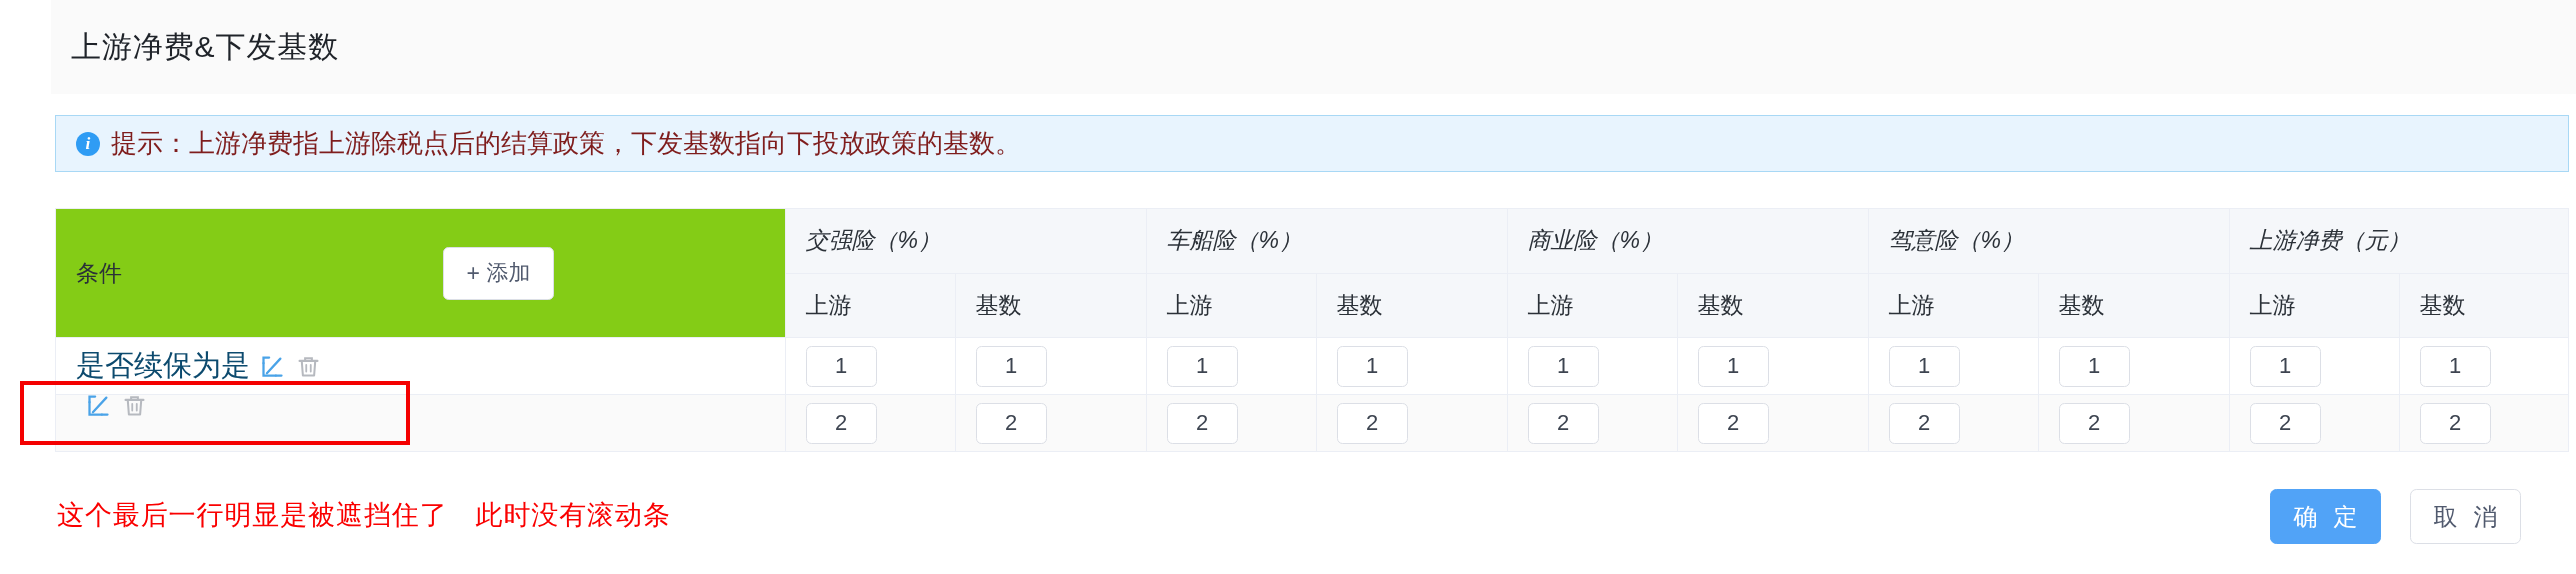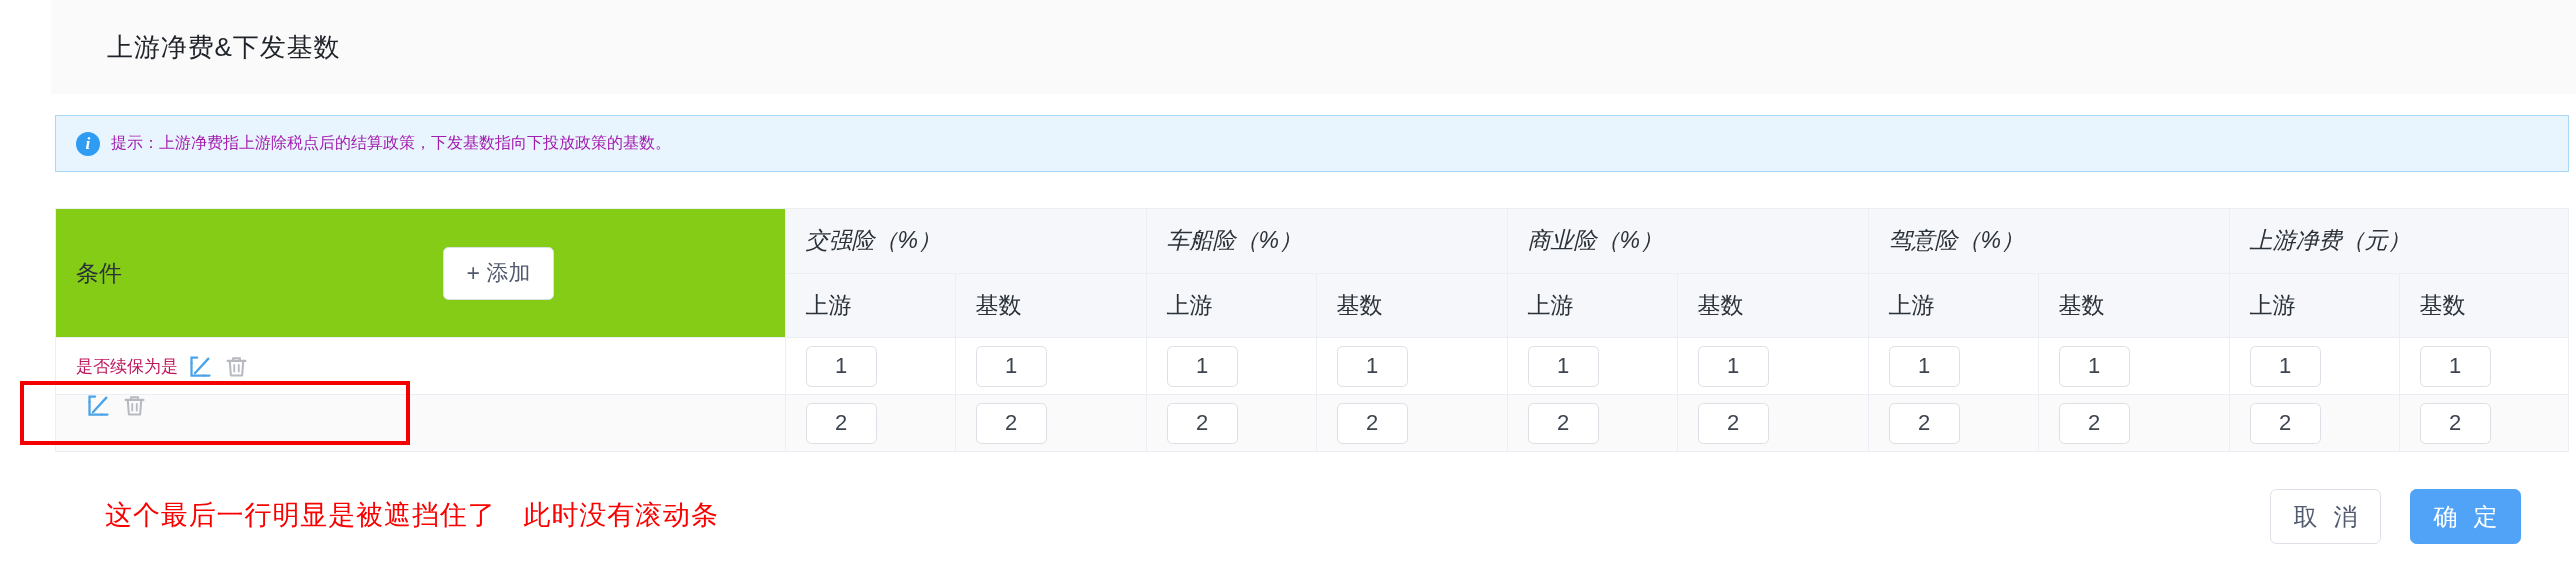--- a/index.html
+++ b/index.html
@@ -23,25 +23,24 @@
     top: 0;
     width: 2525px;
     height: 94px;
     background: #fafafa;
     display: flex;
     align-items: center;
     box-sizing: border-box;
     padding-left: 20px;
   }
   .dialog-title {
-    font-size: 26px;
+    font-size: 30px;
     color: #1f2329;
     letter-spacing: 0.9px;
     font-weight: 400;
-    margin-left: 36px;
   }
 
   
   .info-banner {
     position: absolute;
     left: 55px;
     top: 115px;
     width: 2514px;
     height: 57px;
     background: #e8f4fe;
@@ -61,22 +60,22 @@
     font-style: italic;
     font-weight: bold;
     font-family: "Liberation Serif", serif;
     display: inline-flex;
     align-items: center;
     justify-content: center;
     flex: 0 0 auto;
     margin-right: 11px;
   }
   .info-text {
-    font-size: 16px;
-    color: #a21caf;
+    font-size: 26px;
+    color: #7f1d1d;
     white-space: nowrap;
   }
 
   
   .table-wrap {
     position: absolute;
     left: 55px;
     top: 208px;
     width: 2514px;
     border: 0.9px solid #ebeef5;
@@ -149,22 +148,22 @@
     line-height: 1;
   }
   .add-plus { font-size: 23px; line-height: 1; }
 
   tbody td { height: 57px; vertical-align: middle; }
   tbody tr.row-even td { background: #ffffff; }
   tbody tr.row-odd  td { background: #fafafa; }
 
   .cond-cell {
     padding-left: 20px !important;
-    font-size: 17px;
-    color: #be185d;
+    font-size: 29px;
+    color: #0c4a6e;
     white-space: nowrap;
     overflow: hidden;
   }
   .cond-cell-inner {
     display: flex;
     align-items: center;
     gap: 9px;
   }
   .icon-btn {
     display: inline-flex;
@@ -200,21 +199,20 @@
     pointer-events: none;
   }
   .red-note {
     position: absolute;
     left: 57px;
     top: 497px;
     font-size: 27px;
     color: #fa0000;
     white-space: pre;
     letter-spacing: 0.9px;
-    margin-left: 48px;
   }
 
   
   .footer {
     position: absolute;
     right: 55px;
     top: 489px;
     display: flex;
     align-items: center;
     gap: 29px;
@@ -369,16 +367,16 @@
         <td class="num-cell"><input class="num-input" value="2" style=""></td>
       </tr>
     </tbody>
   </table>
 </div>
 
 <div class="red-box"></div>
 <div class="red-note">这个最后一行明显是被遮挡住了　此时没有滚动条</div>
 
 <div class="footer">
+  <button class="btn btn-confirm">确 定</button>
   <button class="btn btn-cancel">取 消</button>
-  <button class="btn btn-confirm">确 定</button>
 </div>
 
 
 </body></html>

